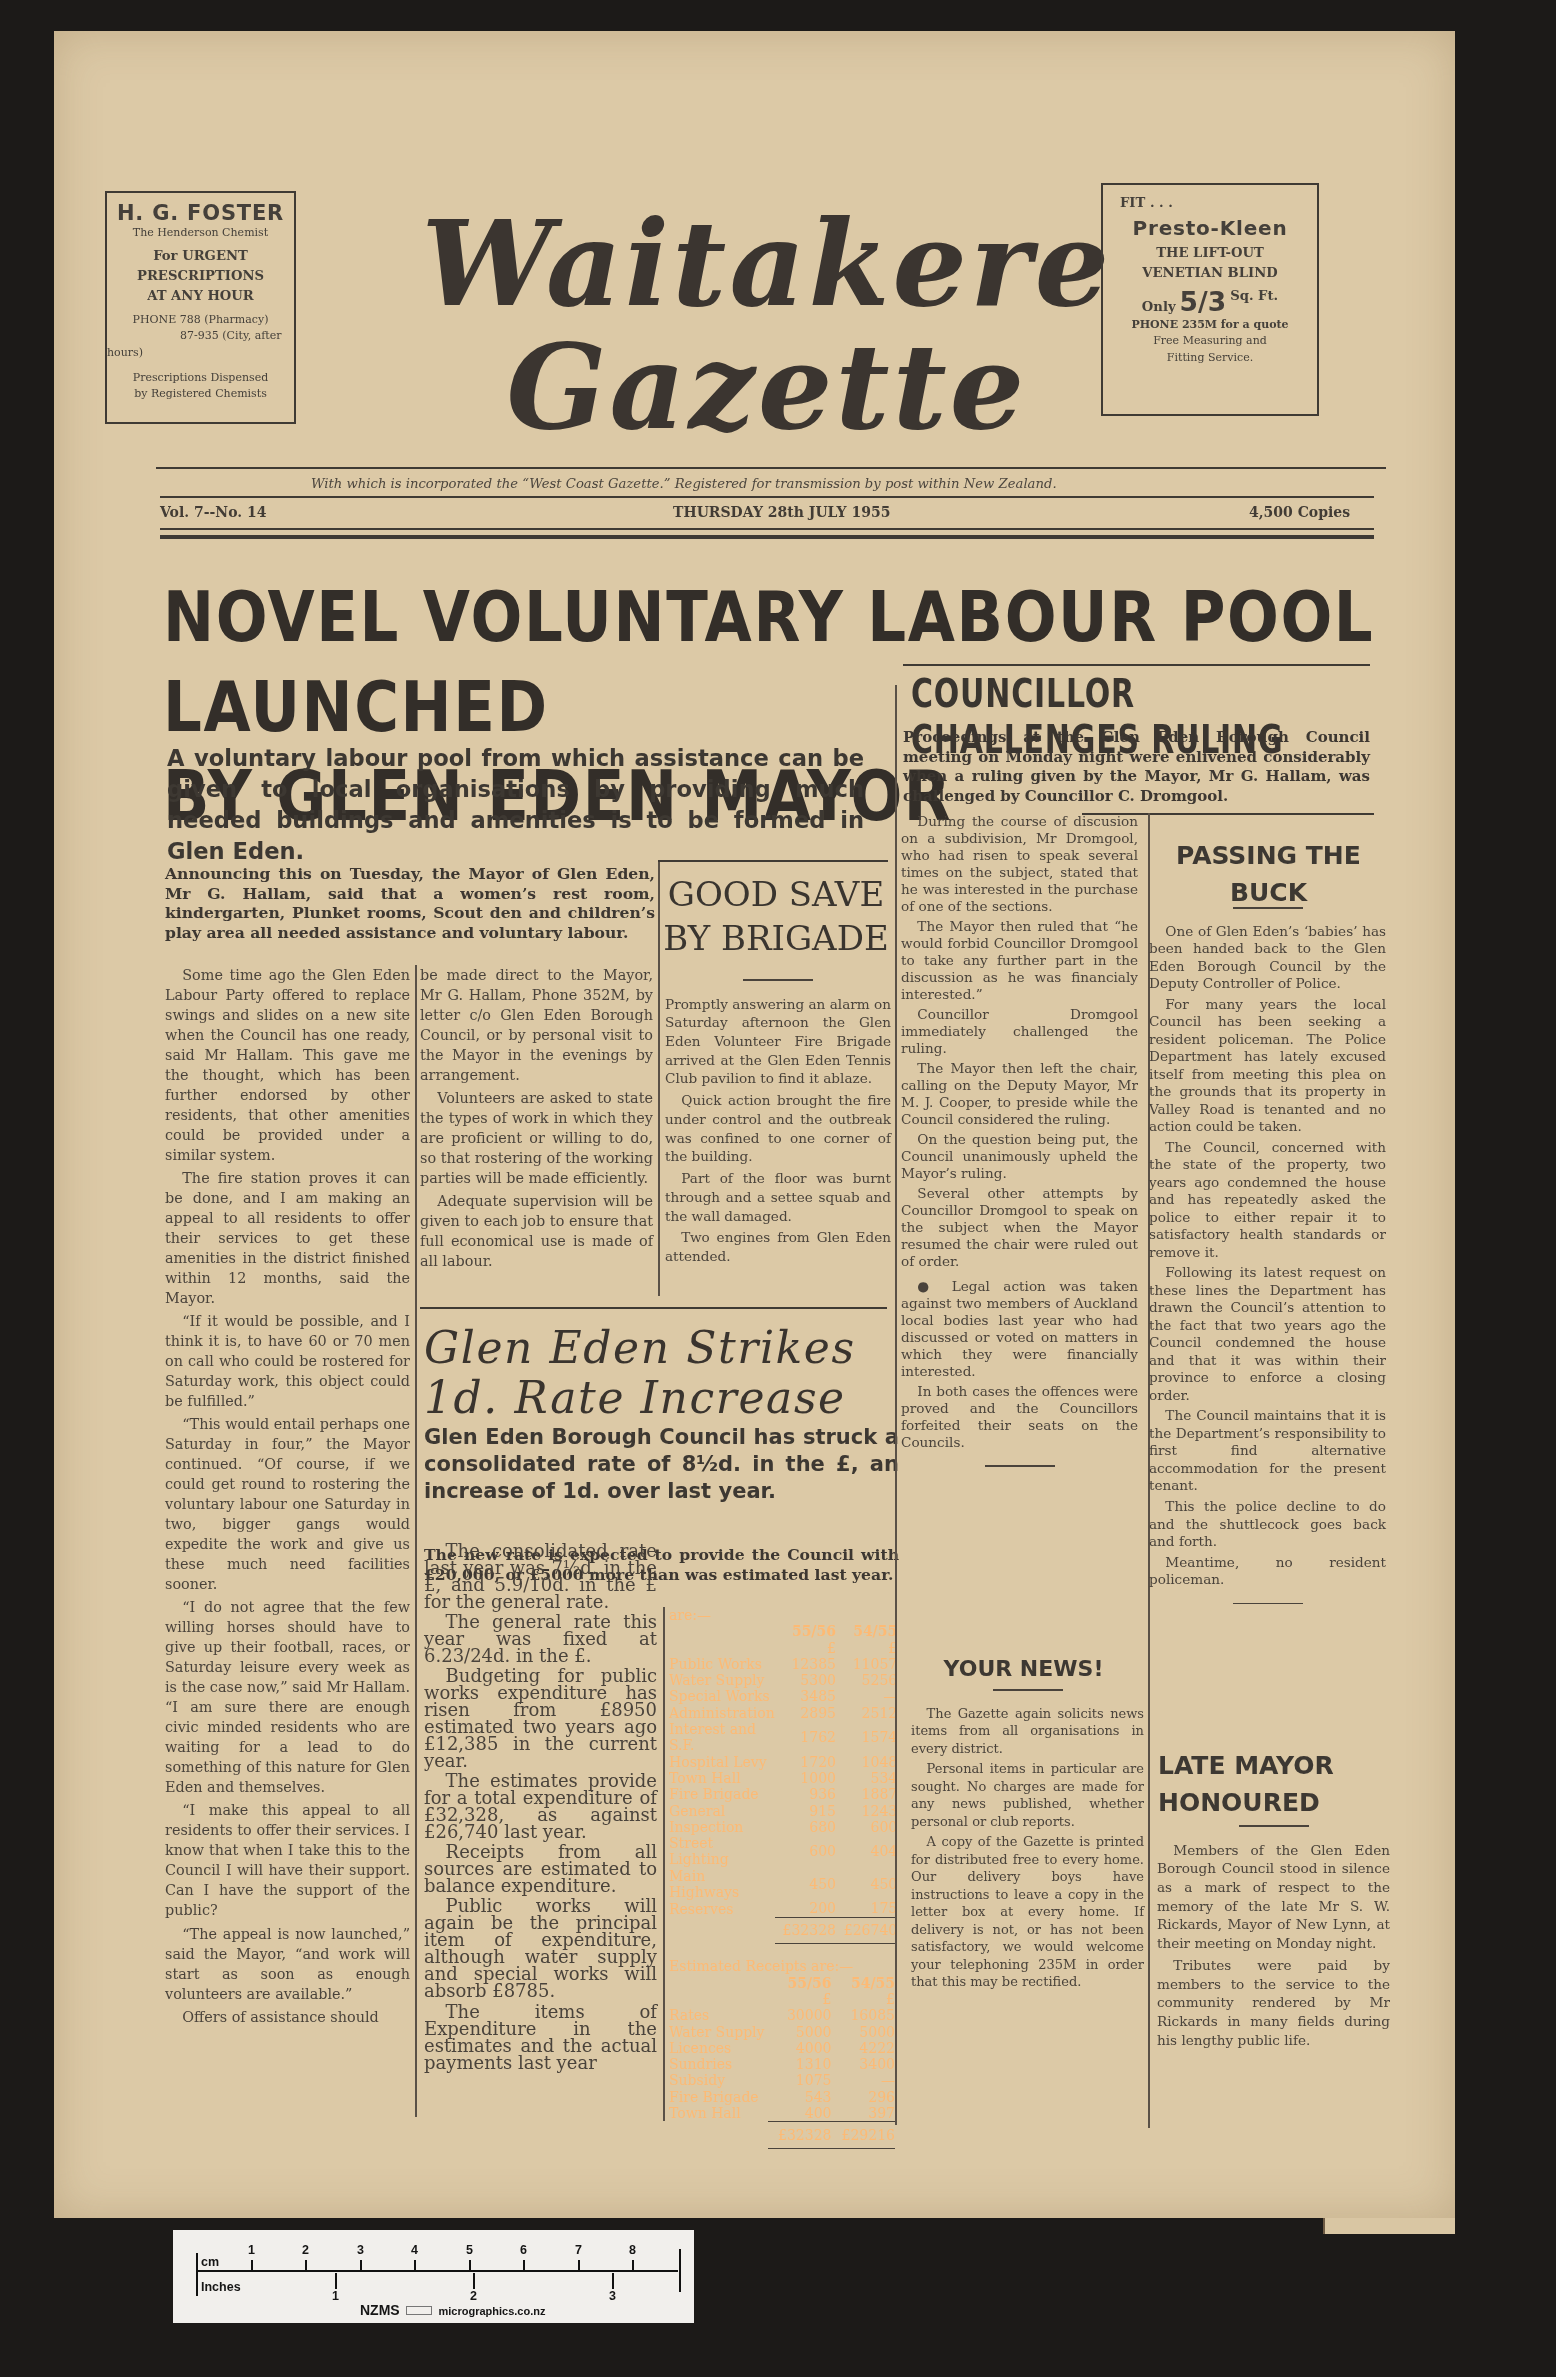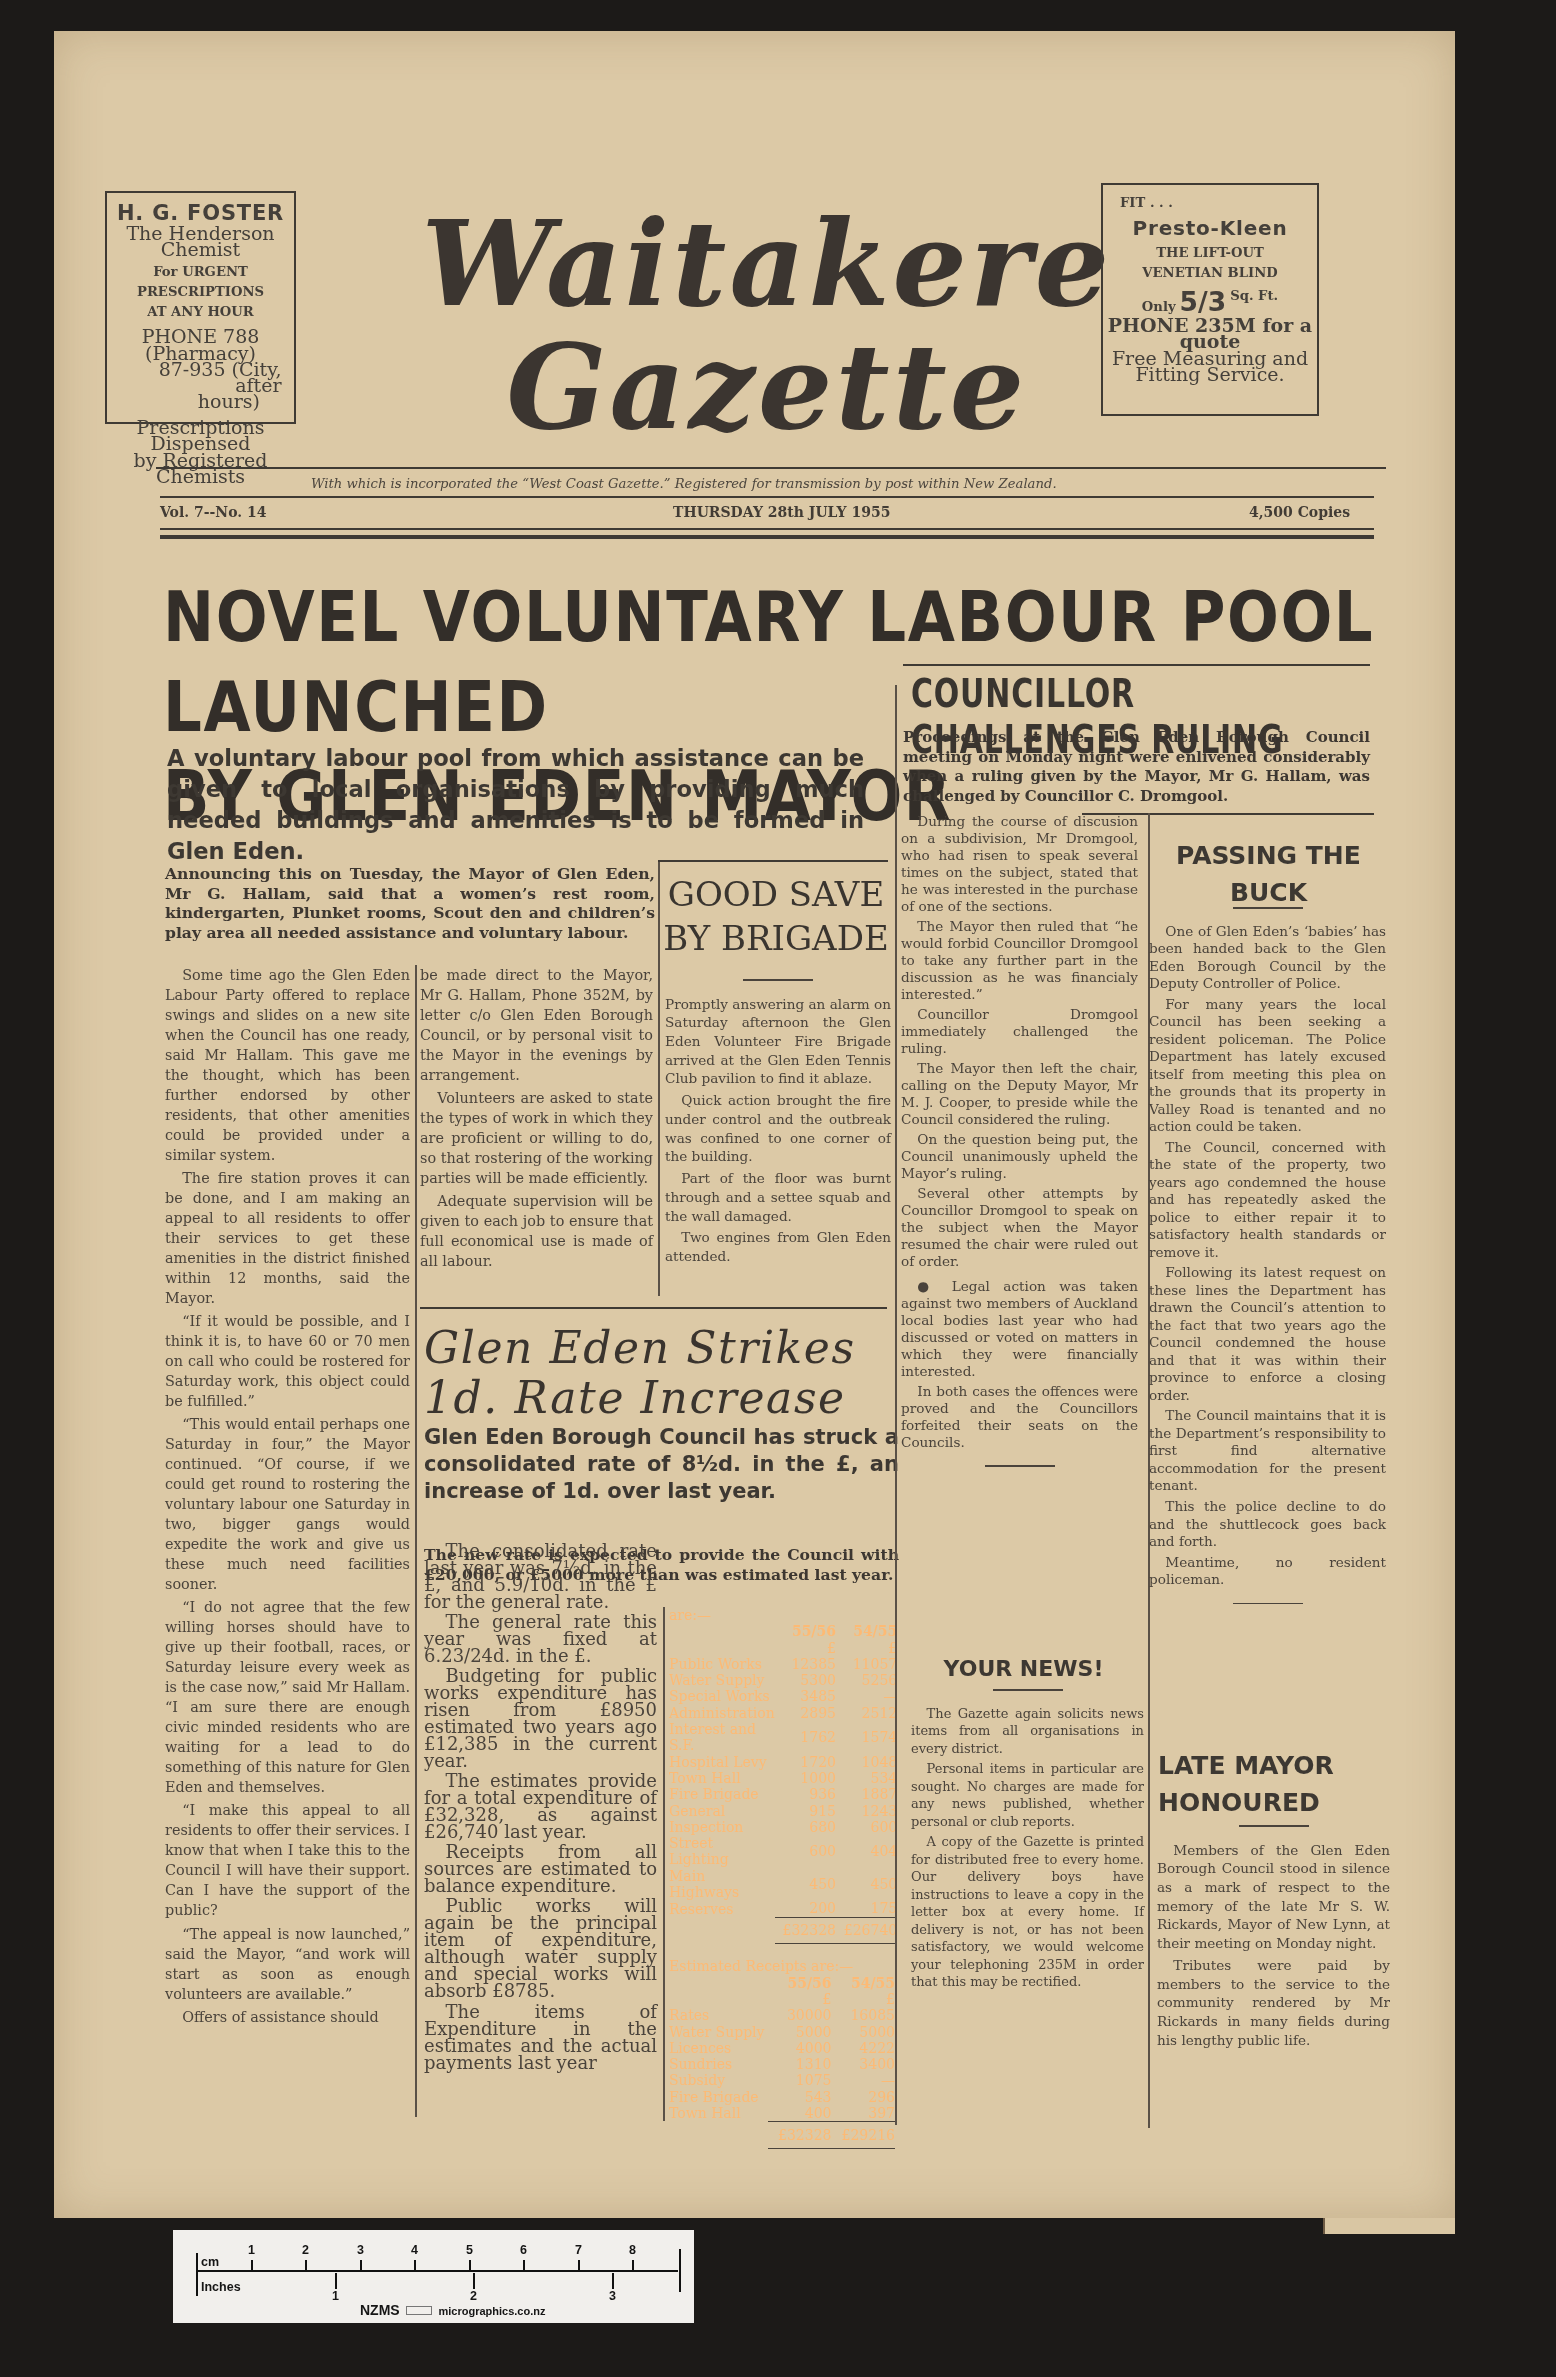--- a/index.html
+++ b/index.html
@@ -7,21 +7,21 @@
   body { position: relative; font-family: "DejaVu Serif", serif; color: #3a332b; }
 
   .backsheet { position: absolute; left: 1323px; top: 47px; width: 132px; height: 2187px; background: #d9c6a3; border-left: 2.3px solid #6d5a43; }
   .page { position: absolute; left: 54px; top: 31px; width: 1401px; height: 2187px; background: #dcc9a6; box-shadow: inset 0 0 47px rgba(120,90,50,0.25); }
 
   
   .ad { position: absolute; border: 2.3px solid #3f3a34; text-align: center; color: #45403a; }
   .ad-left { left: 105px; top: 191px; width: 191px; height: 233px; padding-top: 7.8px; }
   .ad-right { left: 1101px; top: 183px; width: 218px; height: 233px; padding-top: 7.8px; }
   .ad .big { font-family: "DejaVu Sans", sans-serif; font-weight: bold; font-size: 21px; letter-spacing: 0.8px; }
-  .ad .sm { font-size: 19px; line-height: 16.3px; }
+  .ad .sm { font-size: 11px; line-height: 16.3px; }
   .ad .caps { font-weight: bold; font-size: 13.2px; line-height: 20px; }
   .ad .price { font-family: "DejaVu Sans", sans-serif; font-weight: bold; font-size: 26.5px; }
 
   .mast { position: absolute; left: 405px; top: 206px; width: 724px; height: 265px; text-align: center; font-family: "DejaVu Serif", serif; font-weight: bold; color: #3b3530; }
   .mast .w1 { font-size: 117px; line-height: 117px; letter-spacing: 3.1px; font-style: italic; }
   .mast .w2 { font-size: 117px; line-height: 117px; letter-spacing: 3.1px; font-style: italic; margin-top: 6.2px; }
 
   .incorp { position: absolute; left: 311px; top: 476px; width: 1012px; font-size: 13.2px; font-style: italic; color: #4c463e; }
   .rule { position: absolute; background: #3f3a34; }
   .dateline { position: absolute; top: 504px; font-size: 14px; font-weight: bold; color: #423c35; }
@@ -63,21 +63,21 @@
 <div class="page"></div>
 
 <div class="ad ad-left">
   <div class="big">H. G. FOSTER</div>
   <div class="sm">The Henderson Chemist</div>
   <div class="caps" style="margin-top:4.7px">For URGENT</div>
   <div class="caps">PRESCRIPTIONS</div>
   <div class="caps">AT ANY HOUR</div>
   <div class="sm" style="margin-top:6.2px">PHONE 788 (Pharmacy)</div>
   <div class="sm" style="text-align:right;padding-right:12.5px">87-935 (City, after</div>
-  <div class="sm" style="text-align:right;padding-right:34px">hours)</div>
+  <div class="sm" style="text-align:left;padding-right:34px">hours)</div>
   <div class="sm" style="margin-top:9.3px">Prescriptions Dispensed</div>
   <div class="sm">by Registered Chemists</div>
 </div>
 
 <div class="mast">
   <div class="w1">Waitakere</div>
   <div class="w2">Gazette</div>
 </div>
 
 <div class="ad ad-right">

